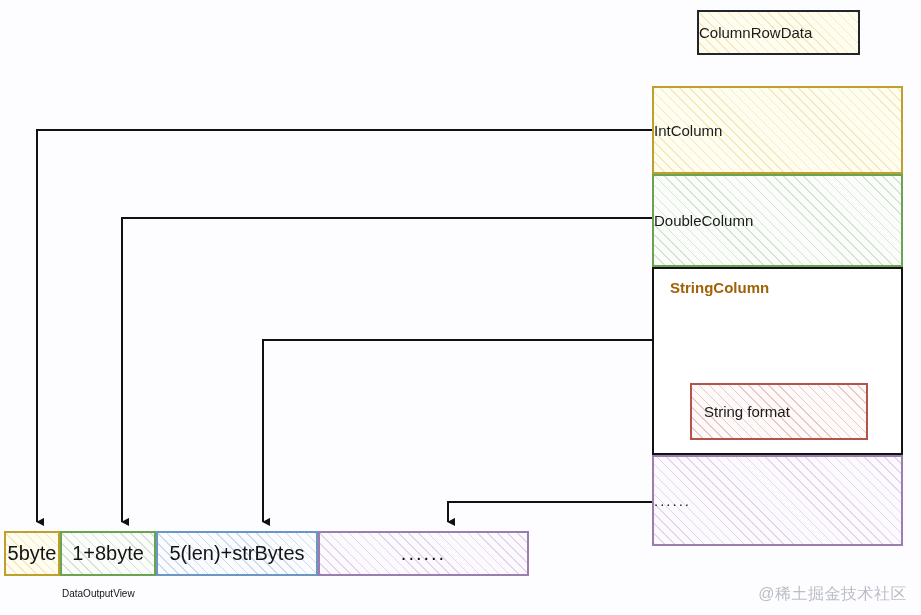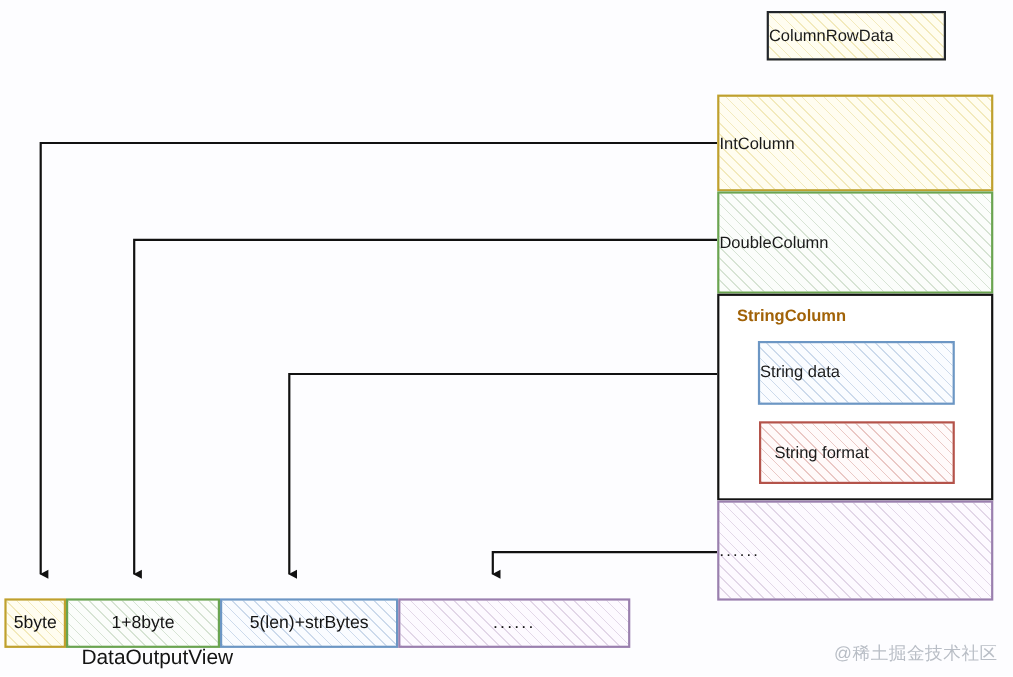--- a/index.html
+++ b/index.html
@@ -99,36 +99,34 @@
     left: 4px; top: 531px; height: 45px;
     display: flex;
   }
   .dov-cell {
     position: relative;
     box-sizing: border-box;
     height: 45px;
     display: flex;
     align-items: center;
     justify-content: center;
-    font-size: 16px;
+    font-size: 20px;
     color: #141414;
     border: 2px solid #000;
-    margin-top: 13px;
   }
   .dov-c1 { width: 56px;  border-color: #bfa02e; }
-  .dov-c2 { width: 140px; border-color: #6aa450; border-left-width: 2px; }
+  .dov-c2 { width: 96px; border-color: #6aa450; border-left-width: 2px; }
   .dov-c3 { width: 162px; border-color: #6c96c4; }
   .dov-c4 { width: 211px; border-color: #9a7fae; }
 
   #dov-label {
     position: absolute;
     left: 62px; top: 588px;
-    font-size: 19px;
+    font-size: 10px;
     color: #141414;
-    margin-left: 12px;
   }
 
   
   #connectors {
     position: absolute;
     left: 0; top: 0;
     width: 921px; height: 615px;
     pointer-events: none;
   }
 
@@ -171,23 +169,20 @@
   </div>
 
   <div id="double-box" class="hatch hatch-green">
     <span class="boxlabel">DoubleColumn</span>
   </div>
 
   <div id="stringcol-box">
     <span id="stringcol-title">StringColumn</span>
   </div>
 
-  <div id="strdata-box" class="hatch hatch-blue">
-    <span class="boxlabel">String data</span>
-  </div>
 
   <div id="strfmt-box" class="hatch hatch-red">
     <span class="boxlabel">String format</span>
   </div>
 
   <div id="more-box" class="hatch hatch-purple">
     <span class="boxlabel">......</span>
   </div>
 
   <div id="dov-bar">

